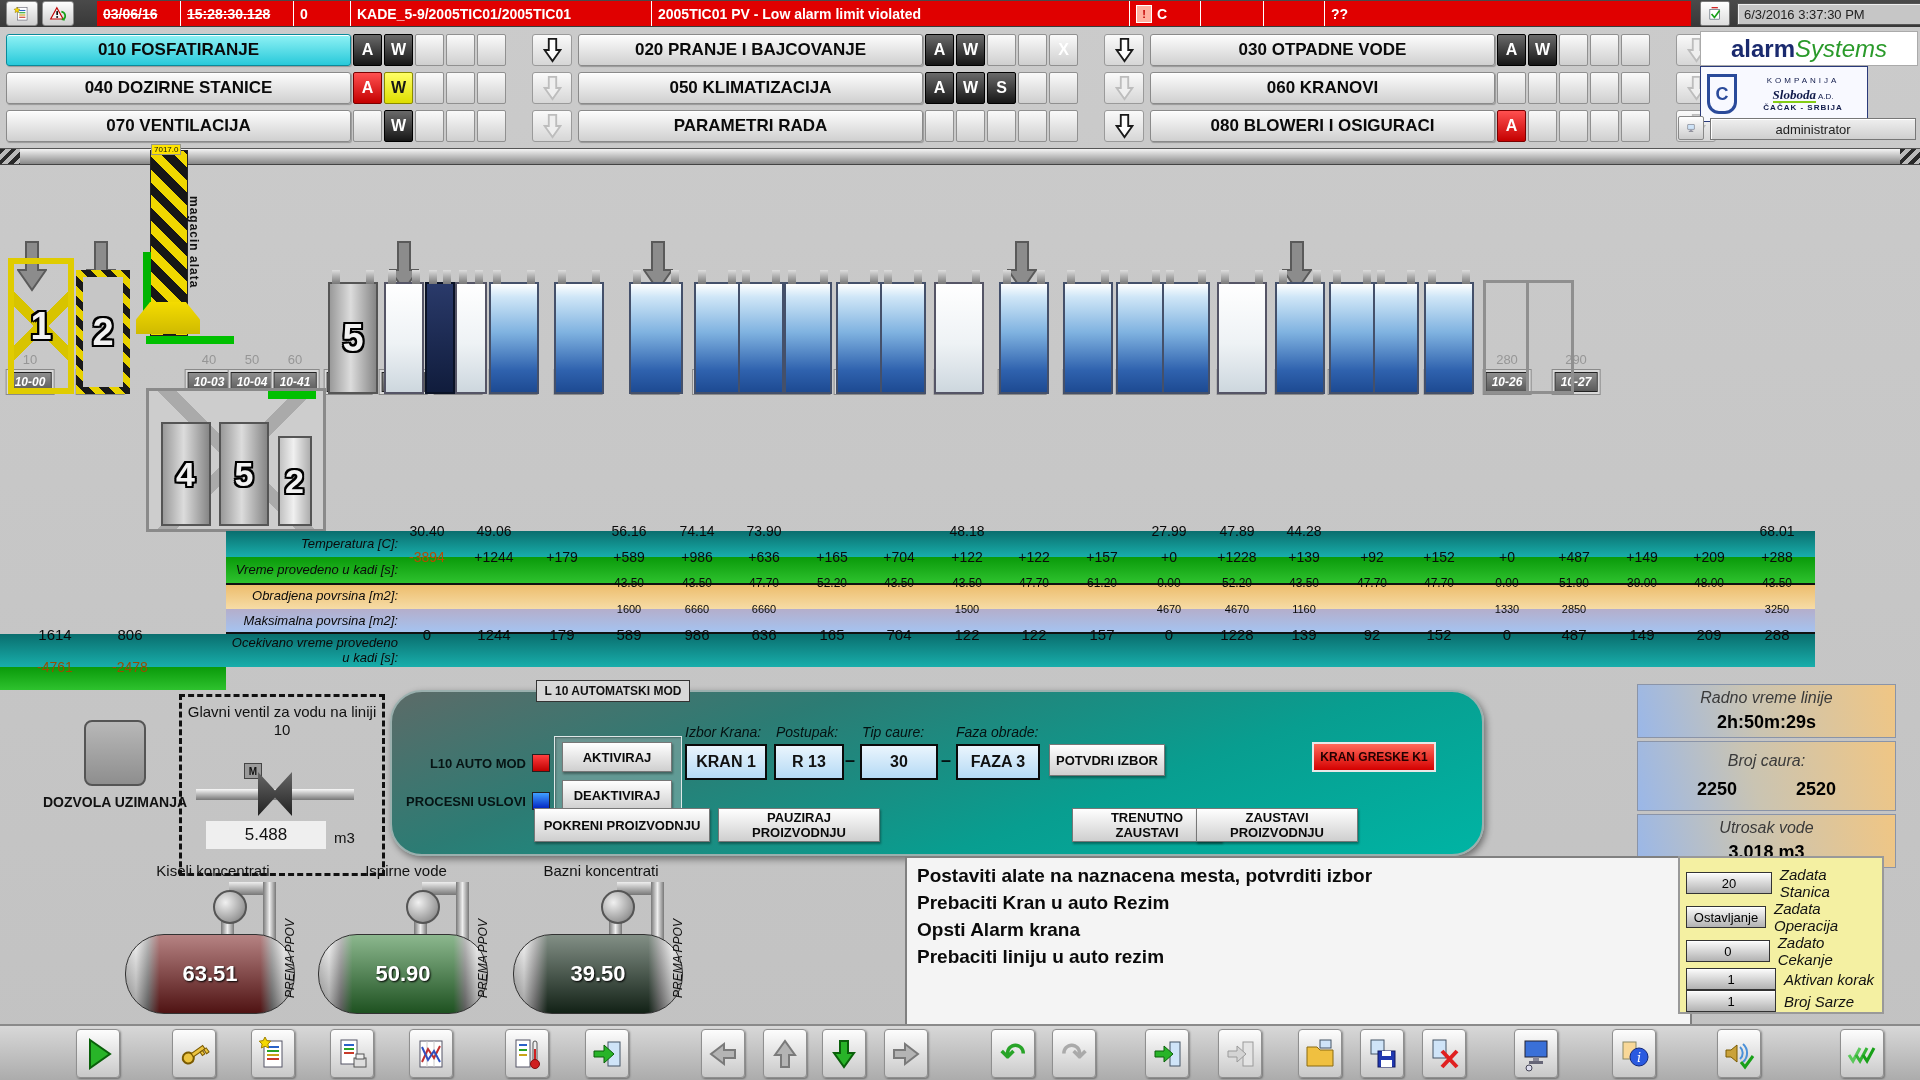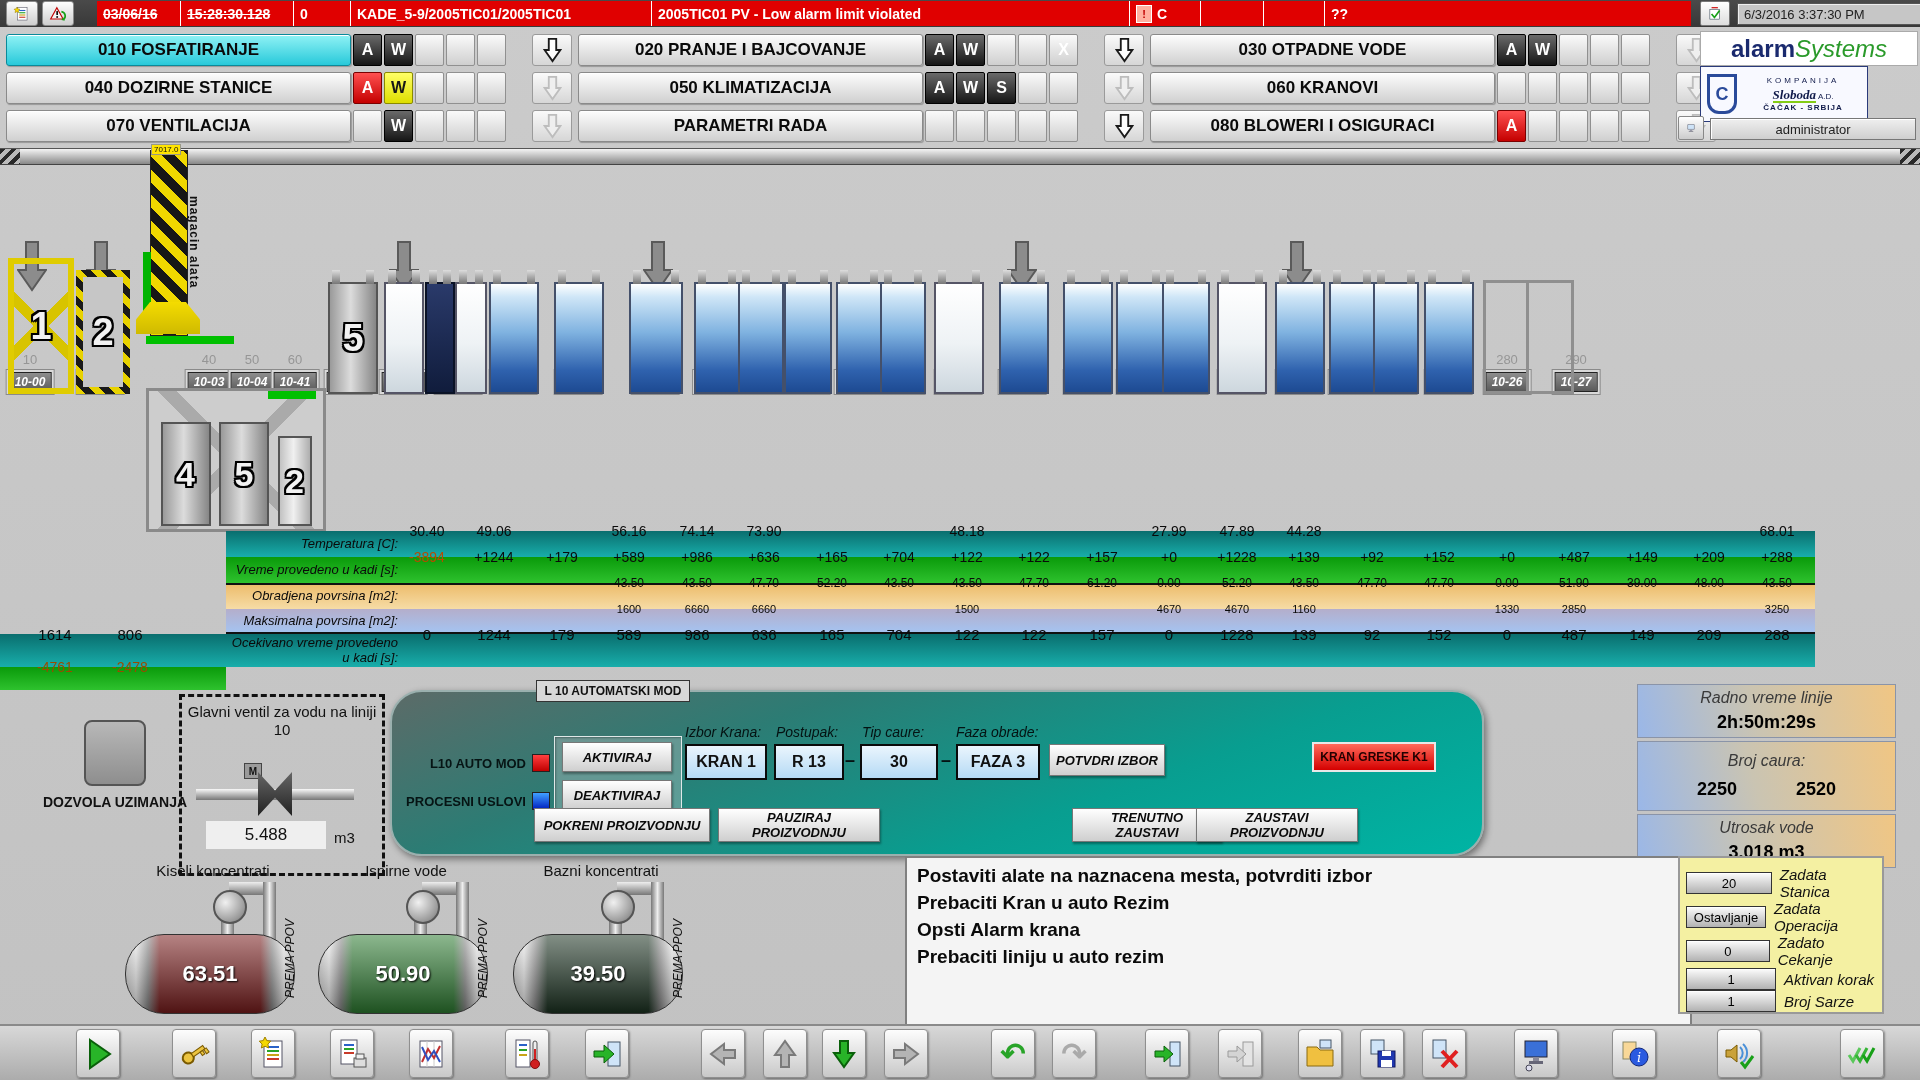--- a/index.html
+++ b/index.html
@@ -150,21 +150,21 @@
   .ctab{position:absolute;left:144px;top:-12px;width:152px;height:20px;background:#d8d8d8;border:1px solid #333;
     font-size:12px;font-weight:bold;display:flex;align-items:center;justify-content:center;}
   .clab{position:absolute;font-weight:bold;font-size:13px;color:#061414;text-align:right;}
   .sq{position:absolute;width:16px;height:16px;border:1px solid #222;}
   .sq.red{background:linear-gradient(#ff4040,#c00000);}
   .sq.blue{background:linear-gradient(#40a0ff,#0020c0);}
   .sunken{position:absolute;left:162px;top:44px;width:126px;height:96px;background:rgba(200,205,205,.35);
     border:1px solid #dfe8e8;box-shadow:inset 1px 1px 2px rgba(0,0,0,.3);}
   .cbtn{position:absolute;background:linear-gradient(#fff,#cfcfcf);border:1px solid #777;
     box-shadow:1px 2px 2px rgba(0,0,0,.35);font-weight:bold;font-size:13px;color:#0a0a0a;
-    display:flex;align-items:center;justify-content:center;text-align:center;font-style:italic;}
+    display:flex;align-items:center;justify-content:center;text-align:center;}
   .flab{position:absolute;top:32px;font-style:italic;font-size:14px;color:#041212;}
   .cfield{position:absolute;top:52px;height:32px;background:linear-gradient(#eaf5fd,#b5daf5);
     border:2px solid #0a0a0a;font-weight:bold;font-size:16px;display:flex;align-items:center;justify-content:center;}
   .dash{position:absolute;top:58px;font-size:18px;font-weight:bold;color:#041212;}
   .resetbtn{position:absolute;left:920px;top:50px;width:124px;height:30px;background:linear-gradient(#ff6a5a,#d40000);
     border:2px solid #e8e8e8;font-weight:bold;font-size:12px;color:#200;display:flex;align-items:center;justify-content:center;}
   
   .ibox{position:absolute;left:1637px;width:257px;border:1px solid #8a94a8;
     background:linear-gradient(75deg,#9ab7e8 0%,#cac4b2 45%,#f0c684 100%);
     display:flex;flex-direction:column;justify-content:space-evenly;}

